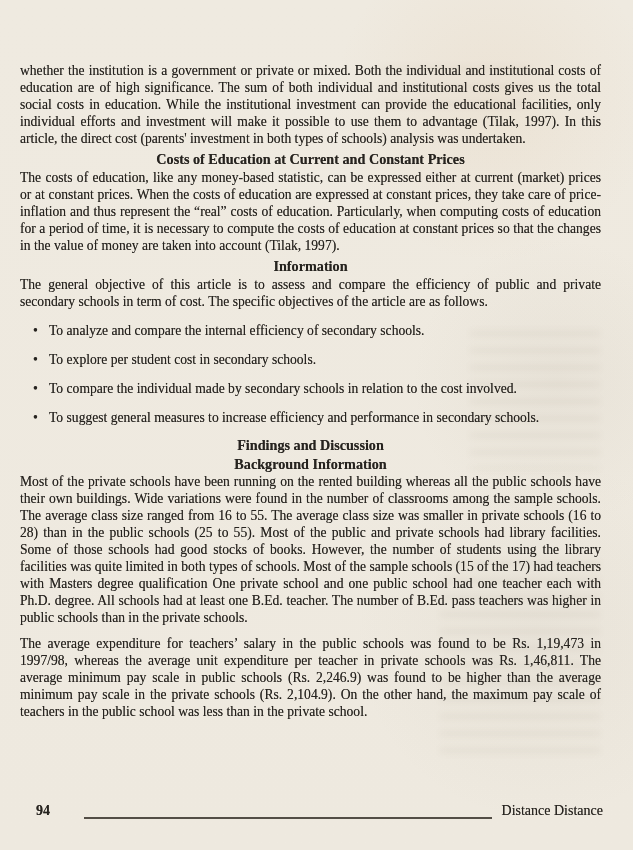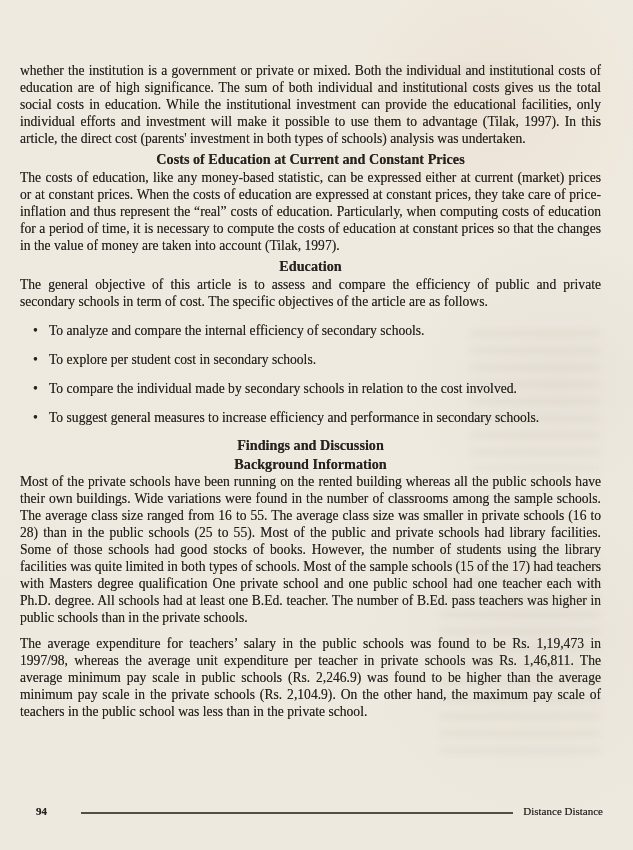--- a/index.html
+++ b/index.html
@@ -59,22 +59,22 @@
     top: 0;
     font-size: 14px;
   }
   .footer {
     position: absolute;
     left: 36px;
     right: 30px;
     bottom: 31px;
     height: 17px;
     display: flex;
-    align-items: center;
-    font-size: 11px;
+    align-items: flex-end;
+    font-size: 14px;
     text-shadow: 0 0 0.45px rgba(30,25,20,0.55);
   }
   .footer .page-num {
     font-weight: bold;
     margin-right: 34px;
   }
   .footer .rule {
     flex: 1;
     height: 0;
     border-bottom: 2px solid #37332c;
@@ -110,21 +110,21 @@
   <div class="bleed b3"></div>
 
   <div class="body-copy">
 
     <p>whether the institution is a government or private or mixed. Both the individual and institutional costs of education are of high significance. The sum of both individual and institutional costs gives us the total social costs in education. While the institutional investment can provide the educational facilities, only individual efforts and investment will make it possible to use them to advantage (Tilak, 1997). In this article, the direct cost (parents' investment in both types of schools) analysis was undertaken.</p>
 
     <h2>Costs of Education at Current and Constant Prices</h2>
 
     <p>The costs of education, like any money-based statistic, can be expressed either at current (market) prices or at constant prices. When the costs of education are expressed at constant prices, they take care of price-inflation and thus represent the “real” costs of education. Particularly, when computing costs of education for a period of time, it is necessary to compute the costs of education at constant prices so that the changes in the value of money are taken into account (Tilak, 1997).</p>
 
-    <h2>Education</h2>
+    <h2>Information</h2>
 
     <p>The general objective of this article is to assess and compare the efficiency of public and private secondary schools in term of cost. The specific objectives of the article are as follows.</p>
 
     <ul class="objectives">
       <li>To analyze and compare the internal efficiency of secondary schools.</li>
       <li>To explore per student cost in secondary schools.</li>
       <li>To compare the individual made by secondary schools in relation to the cost involved.</li>
       <li>To suggest general measures to increase efficiency and performance in secondary schools.</li>
     </ul>
 

